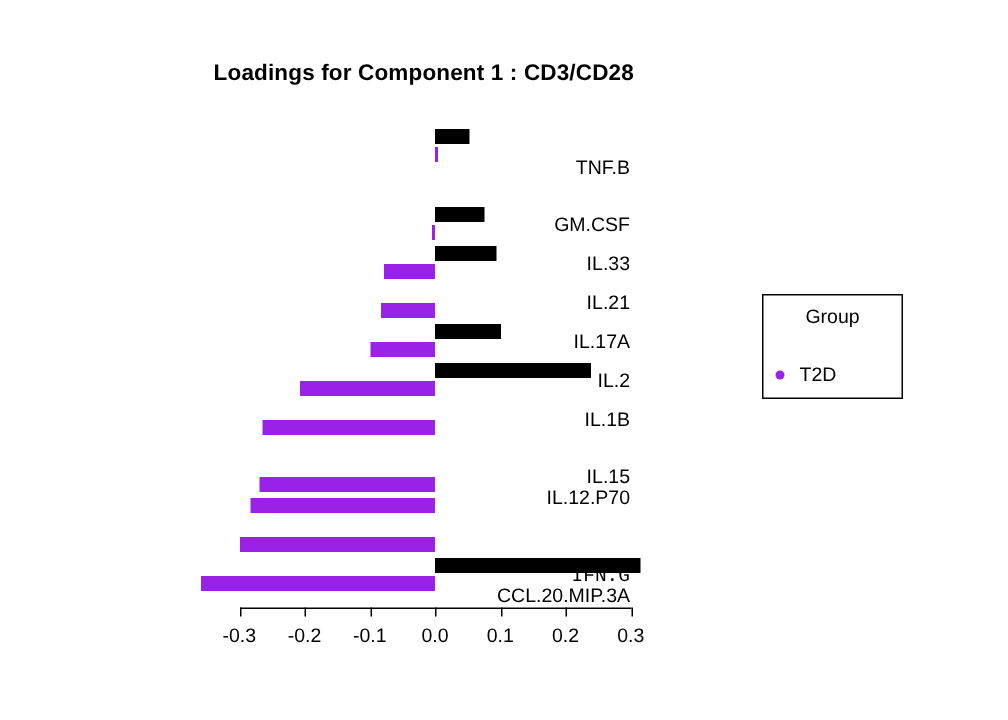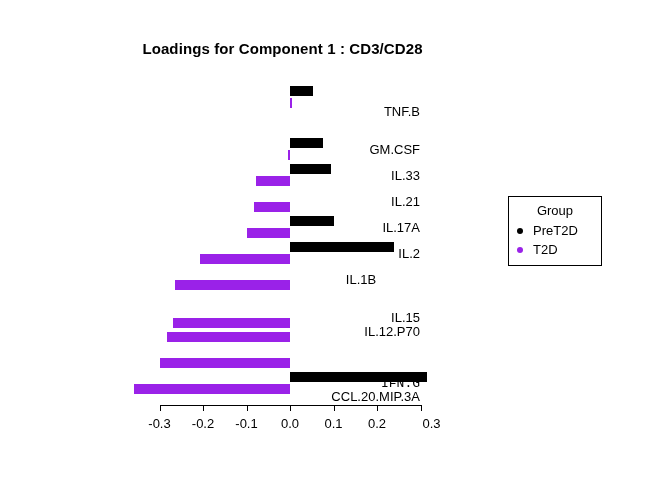--- a/index.html
+++ b/index.html
@@ -165,21 +165,21 @@
         <div class="cat-label" style="top: 7px;">IL.17A</div>
         <div class="bar bar-black" style="background: rgb(0, 0, 0); top: 2px; left: 290px; width: 44.37px;"></div>
         <div class="bar bar-purple" style="background: rgb(154, 34, 232); top: 14px; left: 247.37px; width: 42.63px;"></div>
       </div>
       <div class="cat-group" style="top: 156px; height: 26px;">
         <div class="cat-label" style="top: 7px;">IL.2</div>
         <div class="bar bar-black" style="background: rgb(0, 0, 0); top: 2px; left: 290px; width: 103.53px;"></div>
         <div class="bar bar-purple" style="background: rgb(154, 34, 232); top: 14px; left: 199.955px; width: 90.045px;"></div>
       </div>
       <div class="cat-group" style="top: 182px; height: 26px;">
-        <div class="cat-label" style="top: 7px; text-align: center;">IL.1B</div>
+        <div class="cat-label" style="top: 7px;">IL.1B</div>
         <div class="bar bar-purple" style="background: rgb(154, 34, 232); top: 14px; left: 174.725px; width: 115.275px;"></div>
       </div>
       <div class="cat-group" style="top: 220px; height: 26px;">
         <div class="cat-label" style="top: 7px;">IL.15</div>
         <div class="bar bar-purple" style="background: rgb(154, 34, 232); top: 14px; left: 173.42px; width: 116.58px;"></div>
       </div>
       <div class="cat-group" style="top: 234px; height: 26px;">
         <div class="cat-label" style="top: 7px;">IL.12.P70</div>
         <div class="bar bar-purple" style="background: rgb(154, 34, 232); top: 14px; left: 166.895px; width: 123.105px;"></div>
       </div>
@@ -202,28 +202,24 @@
       <div class="tick-label" style="left: 203px;">-0.2</div>
       <div class="tick" style="left: 246.5px;"></div>
       <div class="tick-label" style="left: 246.5px;">-0.1</div>
       <div class="tick" style="left: 290px;"></div>
       <div class="tick-label" style="left: 290px;">0.0</div>
       <div class="tick" style="left: 333.5px;"></div>
       <div class="tick-label" style="left: 333.5px;">0.1</div>
       <div class="tick" style="left: 377px;"></div>
       <div class="tick-label" style="left: 377px;">0.2</div>
       <div class="tick" style="left: 420.5px;"></div>
-      <div class="tick-label" style="left: 420.5px; text-align: right;">0.3</div>
+      <div class="tick-label" style="left: 420.5px;">0.3</div>
     </div>
 
   <div id="legend">
     <div id="legend-title">Group</div>
-  <div class="legend-row" style="top: 26px;">
-        <span class="legend-dot" style="background: rgb(0, 0, 0);"></span>
-        <span class="legend-text">PreT2D</span>
-      </div>
       <div class="legend-row" style="top: 45px;">
         <span class="legend-dot" style="background: rgb(154, 34, 232);"></span>
         <span class="legend-text">T2D</span>
       </div>
     </div>
 
 </div>
 
 </body></html>

